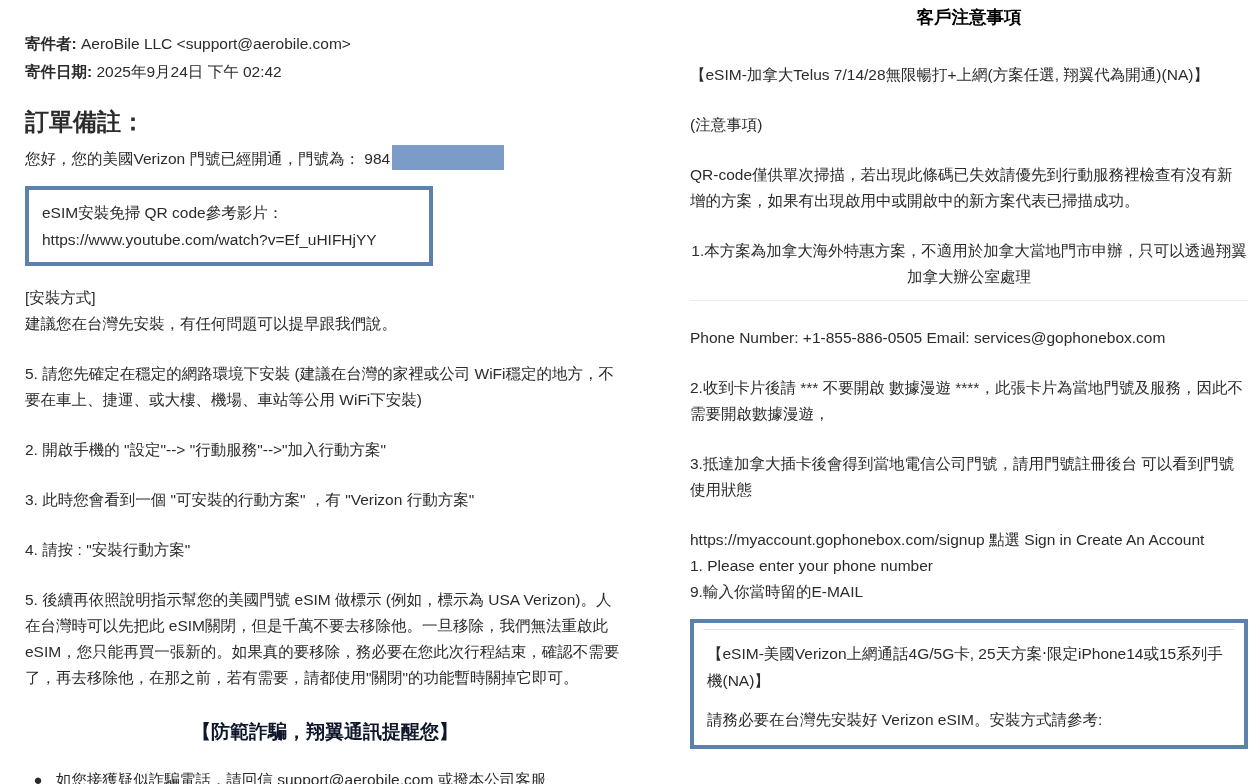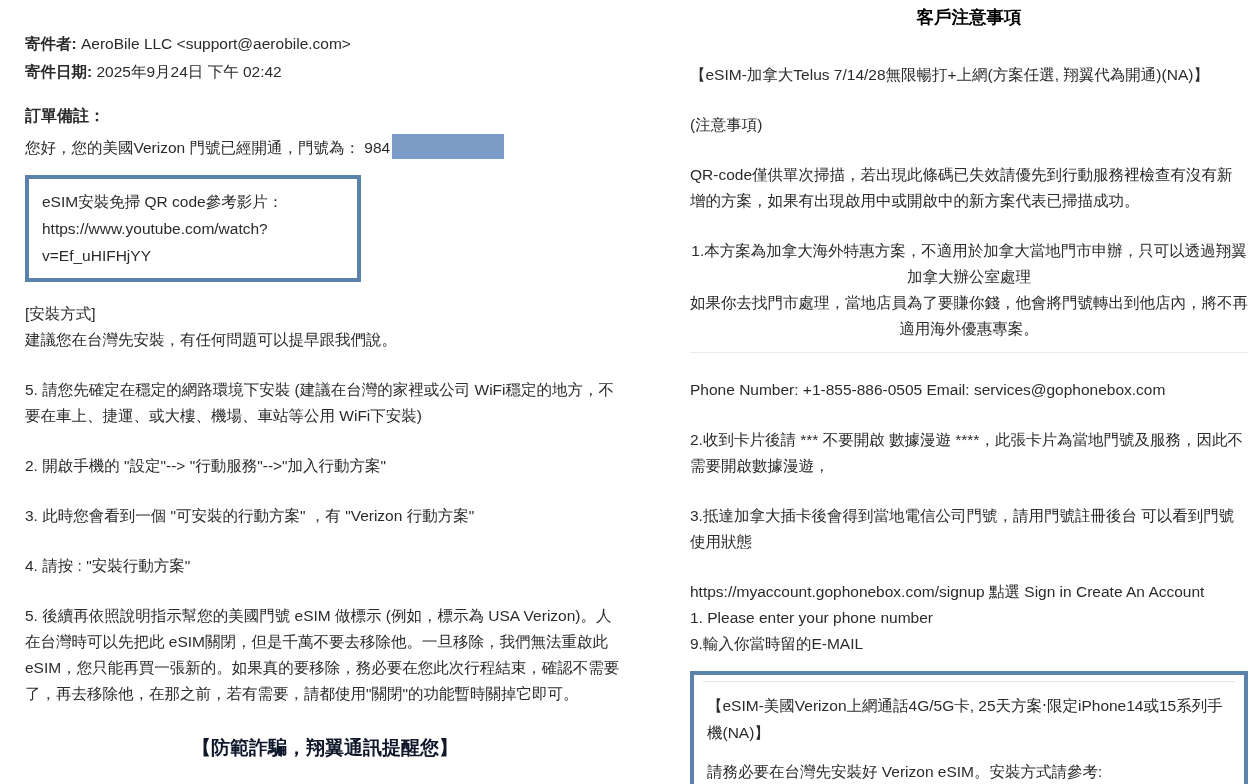--- a/index.html
+++ b/index.html
@@ -7,25 +7,25 @@
     font-family:"Liberation Sans","DejaVu Sans",sans-serif; color:#2b2b2b; }
   .col { position:absolute; top:0; }
   .col-left  { left:25px;  width:600px; padding-top:30px; }
   .col-right { left:690px; width:558px; padding-top:4px; }
 
   p { font-size:15.5px; line-height:26px; }
 
   
   .meta-line { line-height:28px; }
   .meta-label { font-weight:bold; }
-  .order-title { font-size:16px; font-weight:bold; margin-top:20px; margin-bottom:8px; }
+  .order-title { font-size:24px; font-weight:bold; margin-top:20px; margin-bottom:8px; }
   .greeting { margin-top:2px; }
   .redact { display:inline-block; width:112px; height:25px; background:#7a9cc6;
     vertical-align:middle; margin-left:2px; margin-top:-4px; }
-  .hl-box { border:4px solid #5b82ab; padding:9px 13px; margin-top:14px; width:336px; }
+  .hl-box { border:4px solid #5b82ab; padding:9px 13px; margin-top:14px; width:408px; }
   .hl-box p { line-height:27px; }
   .install-header { margin-top:19px; }
   .step { margin-top:24px; }
   .fraud-title { margin-top:27px; text-align:center; color:#0f172a;
     font-size:19px; font-weight:bold; line-height:28px; }
   .fraud-bullet { margin-top:20px; display:flex; }
   .bullet-dot { flex:0 0 26px; text-align:center; font-size:15px; line-height:28px; }
   .fraud-bullet .txt { width:500px; text-align:center; font-size:15.5px; line-height:28px; }
 
   
@@ -85,21 +85,20 @@
   <div class="notice-title">客戶注意事項</div>
 
   <p class="rp" style="margin-top:32px;">【eSIM-加拿大Telus 7/14/28無限暢打+上網(方案任選, 翔翼代為開通)(NA)】</p>
 
   <p class="rp">(注意事項)</p>
 
   <p class="rp">QR-code僅供單次掃描，若出現此條碼已失效請優先到行動服務裡檢查有沒有新增的方案，如果有出現啟用中或開啟中的新方案代表已掃描成功。</p>
 
   <div class="rp section-rule">
     <p>1.本方案為加拿大海外特惠方案，不適用於加拿大當地門市申辦，只可以透過翔翼加拿大辦公室處理</p>
-    <p>如果你去找門市處理，當地店員為了要賺你錢，他會將門號轉出到他店內，將不再適用海外優惠專案。</p>
   </div>
 
   <p class="rp">Phone Number: +1-855-886-0505 Email: services@gophonebox.com</p>
 
   <p class="rp">2.收到卡片後請 *** 不要開啟 數據漫遊 ****，此張卡片為當地門號及服務，因此不需要開啟數據漫遊，</p>
 
   <p class="rp">3.抵達加拿大插卡後會得到當地電信公司門號，請用門號註冊後台 可以看到門號使用狀態</p>
 
   <div class="rp">
     <p>https://myaccount.gophonebox.com/signup 點選 Sign in Create An Account</p>

